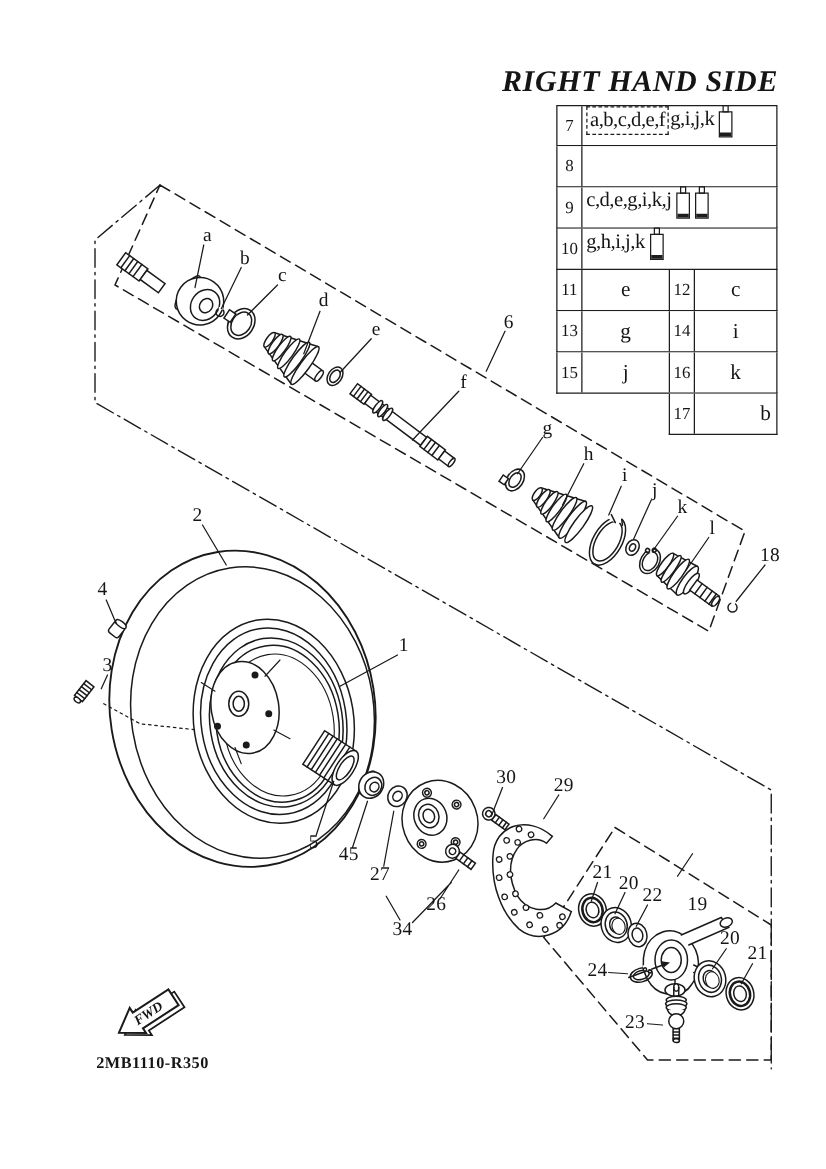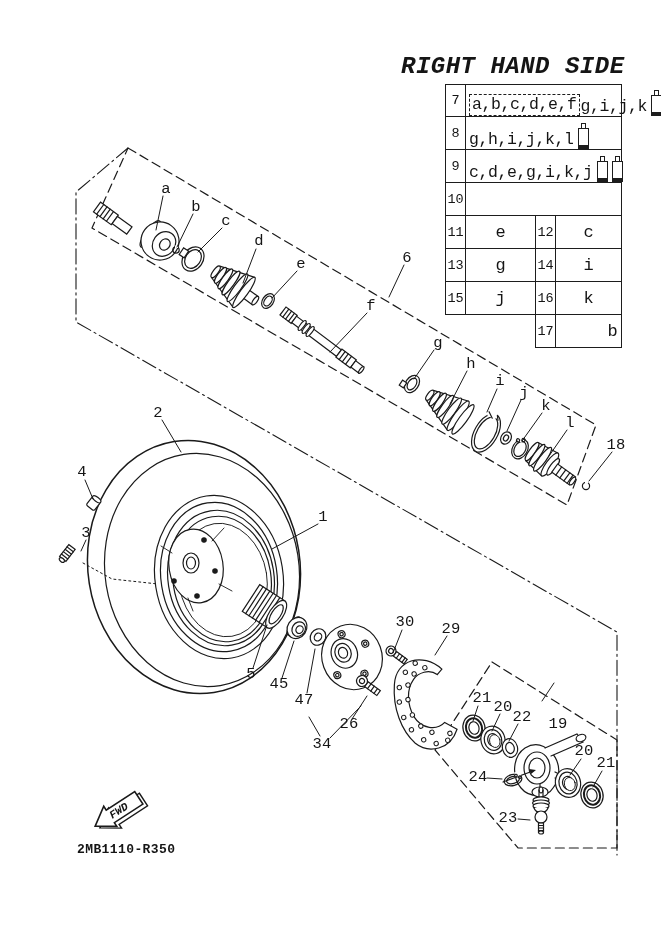--- a/index.html
+++ b/index.html
@@ -1,29 +1,29 @@
 <!DOCTYPE html>
 <html><head>
 <meta charset="utf-8">
 <style>
   html,body{margin:0;padding:0;background:#fff;}
   #stage{position:relative;width:661px;height:935px;background:#fff;overflow:hidden;
-         font-family:Liberation Mono, monospace;color:#151515;}
+         font-family:Liberation Serif, serif;color:#151515;}
   #artwork{position:absolute;left:0;top:0;}
   
   .title{position:absolute;left:401px;top:53px;width:222px;text-align:center;
          font-style:italic;font-weight:600;font-size:24px;letter-spacing:.5px;white-space:nowrap;}
   
   .tbl{position:absolute;left:445px;top:84px;width:177px;}
   .grow,.prow{display:flex;align-items:stretch;height:33px;box-sizing:border-box;
               border:1.6px solid #1d1d1d;border-top:0;background:#fff;}
   .first{border-top:1.6px solid #1d1d1d;}
   .gnum,.pnum{width:19px;flex:0 0 19px;border-right:1.6px solid #1d1d1d;display:flex;
               align-items:center;justify-content:center;font-size:13.5px;}
-  .gparts{flex:1;display:flex;align-items:flex-end;padding-left:3px;font-size:16.5px;
+  .gparts{flex:1;display:flex;align-items:flex-start;padding-left:3px;font-size:16.5px;
           letter-spacing:-.4px;white-space:nowrap;}
   .ppart{flex:0 0 69px;display:flex;align-items:center;justify-content:center;
          font-size:17px;border-right:1.6px solid #1d1d1d;}
   .ppart2{flex:1;display:flex;align-items:center;justify-content:center;font-size:17px;border-right:0;}
   .row17{width:87px;margin-left:90px;gap:48px;}
   .dashedbox{border:1.5px dashed #1d1d1d;padding:0 2px 1px 2px;margin-right:1px;}
   
   .tube{position:relative;display:inline-block;width:9px;height:19px;border:1.5px solid #1d1d1d;
         margin-left:4px;margin-top:4px;background:#fff;}
   .tube::before{content:"";position:absolute;left:2px;top:-6px;width:3px;height:4px;
@@ -356,28 +356,28 @@
   <div class="title">RIGHT HAND SIDE</div>
 
   <div class="tbl">
     <div id="grease-rows">
         <div class="grow first">
           <span class="gnum">7</span>
           <span class="gparts"><span class="dashedbox">a,b,c,d,e,f</span>g,i,j,k<span class="tube"></span></span>
         </div>
         <div class="grow">
           <span class="gnum">8</span>
-          <span class="gparts">g,h,i,j,k,l<span class="tube"></span></span>
         </div>
         <div class="grow">
           <span class="gnum">9</span>
           <span class="gparts">c,d,e,g,i,k,j<span class="tube"></span><span class="tube"></span></span>
         </div>
         <div class="grow">
           <span class="gnum">10</span>
+          <span class="gparts">g,h,i,j,k<span class="tube"></span></span>
         </div>
       </div>
     <div id="map-rows">
         <div class="prow">
           <span class="pnum">11</span>
           <span class="ppart">e</span>
           <span class="pnum">12</span>
           <span class="ppart2">c</span>
         </div>
         <div class="prow">
@@ -420,21 +420,21 @@
       <span class="callout" style="left: 407px; top: 258px;">6</span>
       <span class="callout" style="left: 616px; top: 445px; text-align: center;">18</span>
       <span class="callout" style="left: 558px; top: 676px; margin-top: 48px;">19</span>
       <span class="callout" style="left: 503px; top: 707px;">20</span>
       <span class="callout" style="left: 482px; top: 698px;">21</span>
       <span class="callout" style="left: 522px; top: 717px;">22</span>
       <span class="callout" style="left: 508px; top: 818px; text-align: center;">23</span>
       <span class="callout" style="left: 478px; top: 777px;">24</span>
       <span class="callout" style="left: 322px; top: 744px;">34</span>
       <span class="callout" style="left: 349px; top: 724px;">26</span>
-      <span class="callout" style="left: 304px; top: 700px;">47</span>
+      <span class="callout" style="left: 304px; top: 700px;">27</span>
       <span class="callout" style="left: 279px; top: 684px;">45</span>
       <span class="callout" style="left: 451px; top: 629px;">29</span>
       <span class="callout" style="left: 405px; top: 622px;">30</span>
       <span class="callout" style="left: 584px; top: 751px;">20</span>
       <span class="callout" style="left: 606px; top: 763px;">21</span>
     </div>
 
   <div class="callout" style="left:119px;top:811px;transform:translate(-50%,-50%) rotate(-33deg);font-size:11px;font-weight:700;font-style:italic;letter-spacing:0;">FWD</div>
 
   <div class="code">2MB1110-R350</div>

